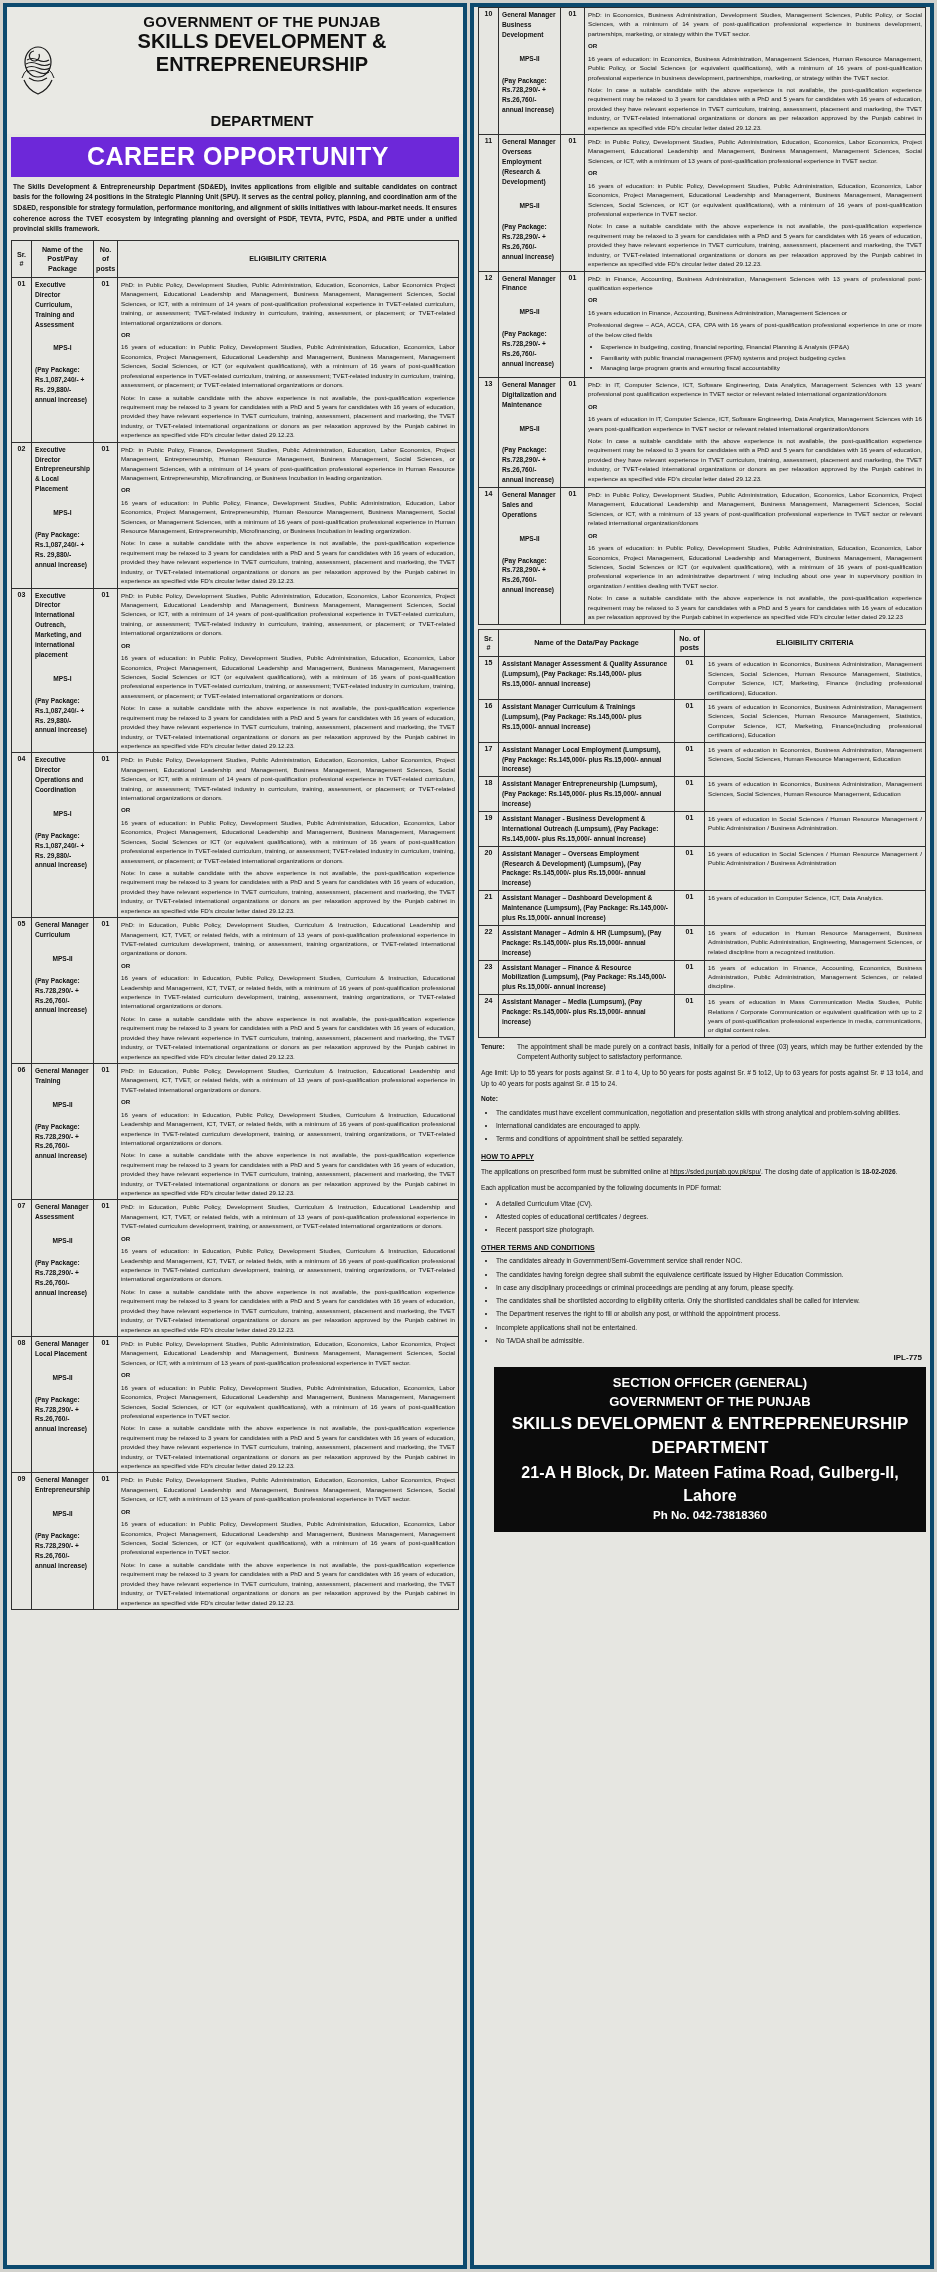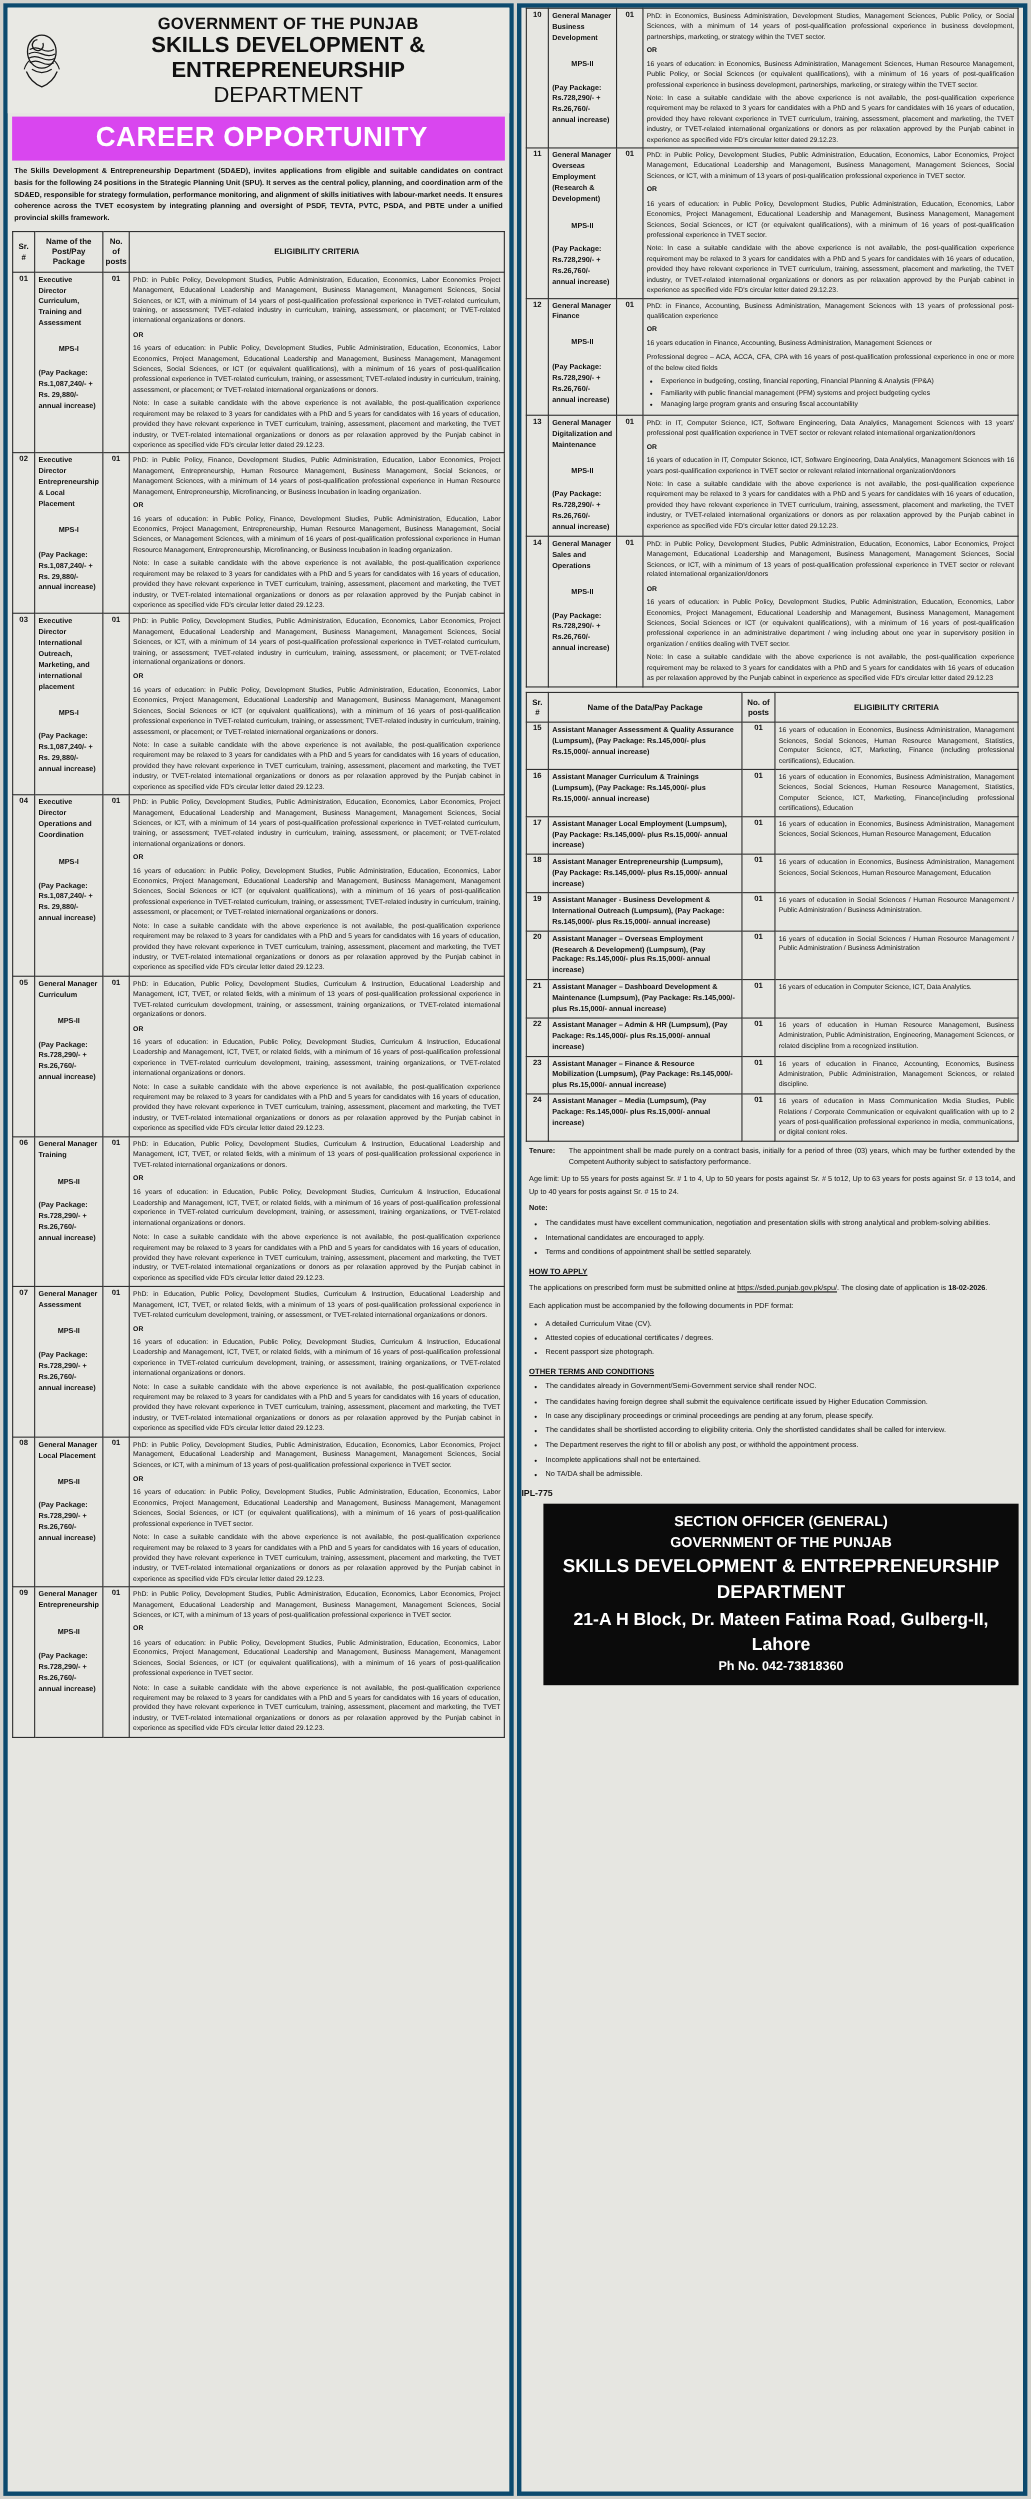--- a/index.html
+++ b/index.html
@@ -38,24 +38,24 @@
   .emblem { width: 54px; flex: 0 0 54px; text-align:center; }
   .emblem svg { display:block; margin: 0 auto; }
   .mast-text { flex: 1; text-align: center; }
   .mast-text .l1 {
     font-size: 15px; font-weight: bold; letter-spacing: .2px; line-height: 1.15;
   }
   .mast-text .l2 {
     font-size: 20px; font-weight: bold; line-height: 1.15;
   }
   .mast-text .l3 {
-    font-size: 20px; font-weight: normal; line-height: 1.15;
+    font-size: 15px; font-weight: bold; line-height: 1.15; margin-top: 36px;
   }
   .career-bar {
-    background: #d946ef; color: #fff;
+    background: #6d28d9; color: #fff;
     text-align:center;
     font-size: 25px; font-weight: bold;
     letter-spacing: .5px;
     padding: 5px 0 6px 6px;
     margin: 3px 4px 0 4px;
   }
   .intro {
     font-size: 6.6px;
     line-height: 1.62;
     text-align: justify;
@@ -125,20 +125,21 @@
   .sec .tenure-row { display: flex; gap: 6px; }
   .sec .tenure-row .k { font-weight: 600; flex: 0 0 30px; }
   .sec .tenure-row .v { flex: 1; text-align: justify; }
   .sec .hd { font-weight: bold; text-decoration: underline; margin: 7px 0 2px 0; display:block; font-size: 7px;}
   .sec ul { margin: 3px 0 3px 0; padding-left: 15px; }
   .sec ul li { margin-bottom: 3px; line-height: 1.55; }
   .sec .lnk { text-decoration: underline; }
   .sec .b { font-weight: bold; }
 
   .ipl {
+    text-align: right;
     font-size: 8px;
     font-weight: bold;
     padding: 4px 8px 3px 0;
   }
   .footer-blk {
     background: #0b0b0b; color:#fff;
     margin: 2px 4px 4px 20px;
     text-align:center;
     padding: 7px 4px 8px 4px;
     line-height: 1.45;

